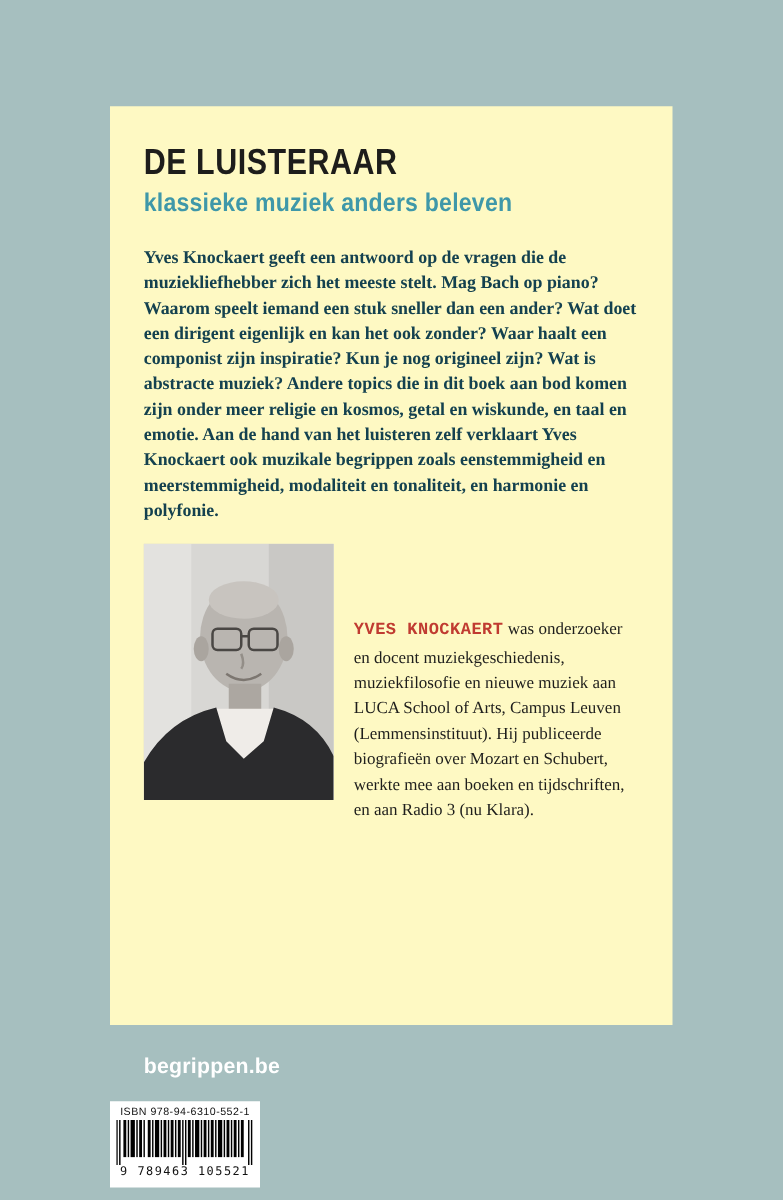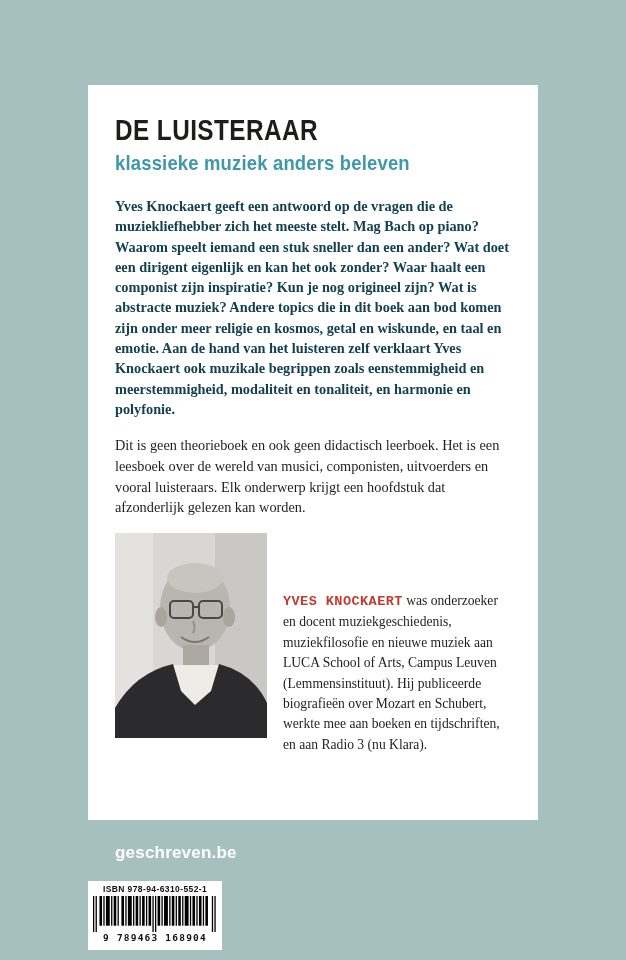--- a/index.html
+++ b/index.html
@@ -1,19 +1,19 @@
 <!DOCTYPE html>
 <html><head>
 <meta charset="utf-8">
 <style>
   html,body{margin:0;padding:0;}
   body{background:#8ea8a8;font-family:"Liberation Serif",serif;}
   .page{position:relative;width:626px;height:960px;margin:0 auto;background:#a6bfbf;overflow:hidden;}
 
-  .card{position:absolute;left:88px;top:85px;width:450px;height:735px;background:#ffffff;
+  .card{position:absolute;left:88px;top:85px;width:450px;height:735px;background:#fef9c3;
         box-sizing:border-box;padding:30px 27px 0 27px;overflow:hidden;}
 
   .title{margin:0;font-family:"Liberation Sans",sans-serif;font-weight:bold;font-size:29px;
          line-height:1.05;color:#1d1d1b;letter-spacing:0.5px;white-space:nowrap;
          transform:scaleX(0.84);transform-origin:left center;}
   .subtitle{margin:7px 0 0 0;font-family:"Liberation Sans",sans-serif;font-weight:bold;font-size:20.5px;
          line-height:1.05;color:#3f98a9;letter-spacing:0.2px;white-space:nowrap;
          transform:scaleX(0.9);transform-origin:left center;}
 
   .lead{margin:22px 0 16px 0;font-size:14.3px;line-height:1.42;font-weight:bold;color:#14414f;}
@@ -22,40 +22,39 @@
 
   .author-row{display:flex;margin-top:15px;}
   .photo{width:152px;height:205px;flex:0 0 auto;background:#d8d7d4;overflow:hidden;}
   .photo svg{display:block;width:100%;height:100%;}
   .bio{margin:58px 0 0 16px;font-size:13.6px;line-height:1.5;color:#1e1e1c;}
   .author-name{font-family:Liberation Mono, monospace;font-weight:bold;color:#c03b31;letter-spacing:0.4px;}
 
   .publisher{position:absolute;left:115px;top:843px;font-family:"Liberation Sans",sans-serif;
              font-weight:bold;font-size:17px;color:#ffffff;letter-spacing:0.2px;}
 
-  .barcode-box{position:absolute;left:88px;top:881px;width:134px;height:69px;background:#ffffff;
-               box-sizing:border-box;padding:3px 5px 2px 5px;font-weight:bold;}
+  .barcode-box{position:absolute;left:88px;top:881px;width:120px;height:69px;background:#ffffff;
+               box-sizing:border-box;padding:3px 5px 2px 5px;}
   .isbn{font-family:"Liberation Sans",sans-serif;font-size:8.5px;letter-spacing:0.4px;color:#111;
         text-align:center;white-space:nowrap;}
   .bars{display:block;width:100%;height:36px;margin-top:2px;}
   .digits{font-family:"DejaVu Sans Mono",monospace;font-size:9.5px;letter-spacing:1.2px;color:#111;
           text-align:center;white-space:nowrap;}
 </style>
 </head>
 <body>
 
 <div class="page">
 
   <div class="card">
     <h1 class="title">DE LUISTERAAR</h1>
     <h2 class="subtitle">klassieke muziek anders beleven</h2>
 
     <p class="lead">Yves Knockaert geeft een antwoord op de vragen die de muziekliefhebber zich het meeste stelt. Mag Bach op piano? Waarom speelt iemand een stuk sneller dan een ander? Wat doet een dirigent eigenlijk en kan het ook zonder? Waar haalt een componist zijn inspiratie? Kun je nog origineel zijn? Wat is abstracte muziek? Andere topics die in dit boek aan bod komen zijn onder meer religie en kosmos, getal en wiskunde, en taal en emotie. Aan de hand van het luisteren zelf verklaart Yves Knockaert ook muzikale begrippen zoals eenstemmigheid en meerstemmigheid, modaliteit en tonaliteit, en harmonie en polyfonie.</p>
 
-    <p class="body-p">Dit is geen theorieboek en ook geen didactisch leerboek. Het is een leesboek over de wereld van musici, componisten, uitvoerders en vooral luisteraars. Elk onderwerp krijgt een hoofdstuk dat afzonderlijk gelezen kan worden.</p>
 
 
     <div class="author-row">
       <div class="photo">
         <svg viewBox="0 0 152 205" preserveAspectRatio="none">
           <rect x="0" y="0" width="152" height="205" fill="#d8d7d4"></rect>
           <rect x="100" y="0" width="52" height="205" fill="#c9c8c5"></rect>
           <rect x="0" y="0" width="38" height="205" fill="#e3e2df"></rect>
           <ellipse cx="80" cy="75" rx="35" ry="43" fill="#b9b5b0"></ellipse>
           <ellipse cx="80" cy="45" rx="28" ry="15" fill="#c8c4bf"></ellipse>
@@ -68,21 +67,21 @@
           <path d="M66,104 q14,10 28,0" stroke="#7c7670" stroke-width="2" fill="none"></path>
           <rect x="68" y="112" width="26" height="22" fill="#aca7a1"></rect>
           <polygon points="56,132 106,132 96,158 80,172 66,158" fill="#efece8"></polygon>
           <path d="M0,205 L0,175 Q20,140 58,131 L66,158 80,172 96,158 104,131 Q138,140 152,170 L152,205 Z" fill="#2b2b2d"></path>
         </svg>
       </div>
       <p class="bio"><span class="author-name">YVES KNOCKAERT</span><span> was onderzoeker en docent muziekgeschiedenis, muziekfilosofie en nieuwe muziek aan LUCA School of Arts, Campus Leuven (Lemmensinstituut). Hij publiceerde biografieën over Mozart en Schubert, werkte mee aan boeken en tijdschriften, en aan Radio 3 (nu Klara).</span></p>
     </div>
   </div>
 
-  <div class="publisher">geschreven.be</div>
+  <div class="publisher">begrippen.be</div>
 
   <div class="barcode-box">
     <div class="isbn">ISBN 978-94-6310-552-1</div>
     <svg class="bars" viewBox="0 0 96 40" preserveAspectRatio="none">
       <rect x="0" y="0" width="1" height="40" fill="#000"></rect>
       <rect x="2" y="0" width="1" height="40" fill="#000"></rect>
       <rect x="5" y="0" width="2" height="33" fill="#000"></rect>
       <rect x="8" y="0" width="1" height="33" fill="#000"></rect>
       <rect x="10" y="0" width="3" height="33" fill="#000"></rect>
       <rect x="14" y="0" width="1" height="33" fill="#000"></rect>
@@ -110,16 +109,16 @@
       <rect x="71" y="0" width="3" height="33" fill="#000"></rect>
       <rect x="75" y="0" width="1" height="33" fill="#000"></rect>
       <rect x="77" y="0" width="2" height="33" fill="#000"></rect>
       <rect x="80" y="0" width="1" height="33" fill="#000"></rect>
       <rect x="82" y="0" width="2" height="33" fill="#000"></rect>
       <rect x="85" y="0" width="1" height="33" fill="#000"></rect>
       <rect x="87" y="0" width="2" height="33" fill="#000"></rect>
       <rect x="92" y="0" width="1" height="40" fill="#000"></rect>
       <rect x="94" y="0" width="1" height="40" fill="#000"></rect>
     </svg>
-    <div class="digits">9 789463 168904</div>
+    <div class="digits">9 789463 105521</div>
   </div>
 
 </div>
 
 </body></html>

